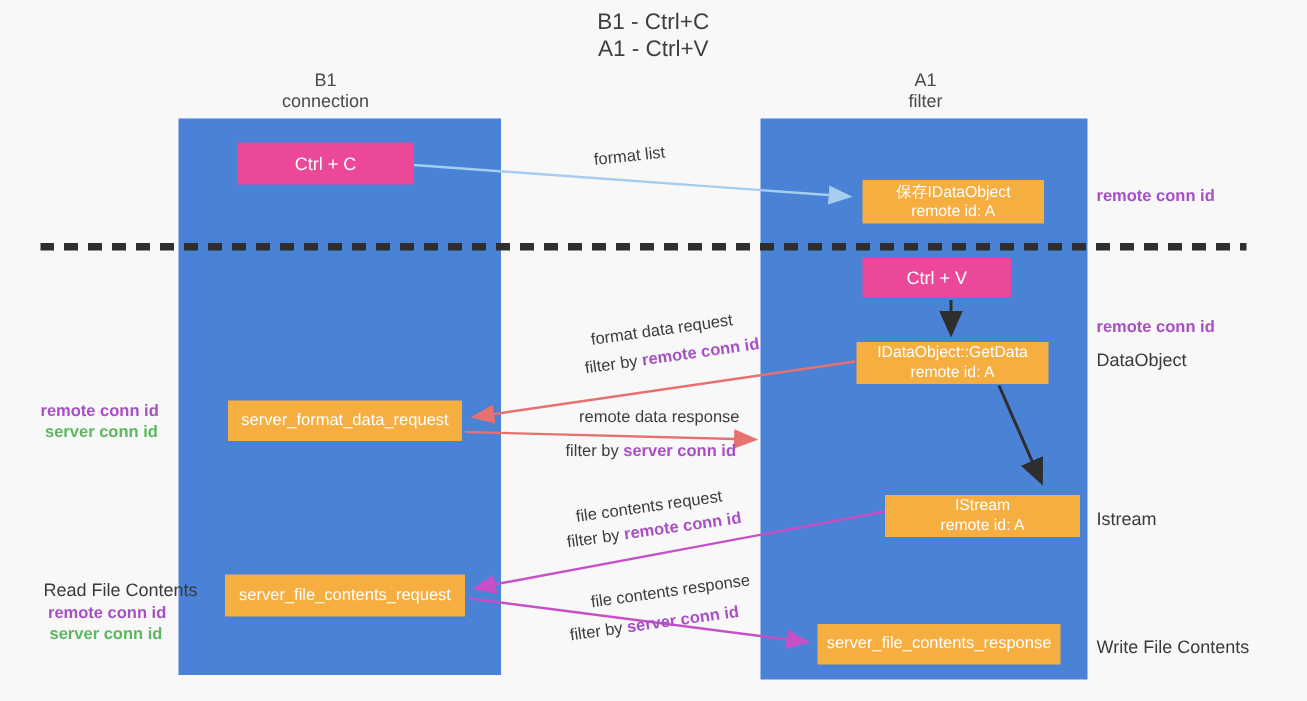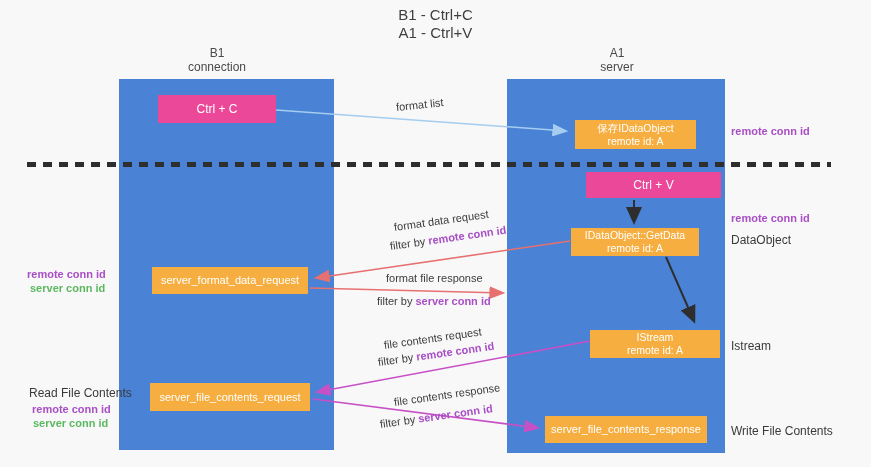--- a/index.html
+++ b/index.html
@@ -40,21 +40,21 @@
 
   <div class="abs title-line" style="top:6px; left:0;">B1 - Ctrl+C</div>
   <div class="abs title-line" style="top:24px; left:0;">A1 - Ctrl+V</div>
 
   <div class="abs head" style="left:117px; top:46px;">
     <div>B1</div>
     <div>connection</div>
   </div>
   <div class="abs head" style="left:517px; top:46px;">
     <div>A1</div>
-    <div>server</div>
+    <div>filter</div>
   </div>
 
   <div class="abs lifeline" style="left:119px; top:79px; width:215px; height:371px;"></div>
   <div class="abs lifeline" style="left:507px; top:79px; width:218px; height:374px;"></div>
 
   <div class="abs divider" style="left:27px; top:162px; width:804px;"></div>
 
   <svg class="overlay" width="871" height="467">
     <defs>
       <marker id="m-blue" markerWidth="10" markerHeight="8" refX="8.5" refY="4" orient="auto">
@@ -79,21 +79,21 @@
     <line x1="313" y1="399" x2="538" y2="428" stroke="#c750c7" stroke-width="1.6" marker-end="url(#m-magenta)"></line>
   </svg>
 
   <div class="abs node key" style="left:158px; top:95px; width:118px; height:28px;">Ctrl + C</div>
 
   <div class="abs node two" style="left:575px; top:120px; width:121px; height:29px;">
     <span>保存IDataObject</span>
     <span>remote id: A</span>
   </div>
 
-  <div class="abs node key" style="left:575px; top:172px; width:135px; height:26px;margin-left:11px;">Ctrl + V</div>
+  <div class="abs node key" style="left:575px; top:172px; width:99px; height:26px;">Ctrl + V</div>
 
   <div class="abs node two" style="left:571px; top:228px; width:128px; height:28px;">
     <span>IDataObject::GetData</span>
     <span>remote id: A</span>
   </div>
 
   <div class="abs node" style="left:152px; top:267px; width:156px; height:27px;">server_format_data_request</div>
 
 
   <div class="abs node two" style="left:590px; top:330px; width:130px; height:28px;">
@@ -105,21 +105,21 @@
 
   <div class="abs node" style="left:545px; top:416px; width:162px; height:27px;">server_file_contents_response</div>
 
   <div class="abs albl rot6" style="left:396px; top:101px;">format list</div>
 
   <div class="abs albl rot" style="left:394px; top:221px;">format data request</div>
   <div class="abs albl rot" style="left:390px; top:240px;">
     <span class="prefix">filter by</span><span class="pbold">remote conn id</span>
   </div>
 
-  <div class="abs albl" style="left:386px; top:272px;">format file response</div>
+  <div class="abs albl" style="left:386px; top:272px;">remote data response</div>
   <div class="abs albl" style="left:377px; top:295px;">
     <span class="prefix">filter by</span><span class="pbold">server conn id</span>
   </div>
 
   <div class="abs albl rot" style="left:384px; top:339px;">file contents request</div>
   <div class="abs albl rot" style="left:378px; top:356px;">
     <span class="prefix">filter by</span><span class="pbold">remote conn id</span>
   </div>
 
   <div class="abs albl rot" style="left:394px; top:396px;">file contents response</div>

